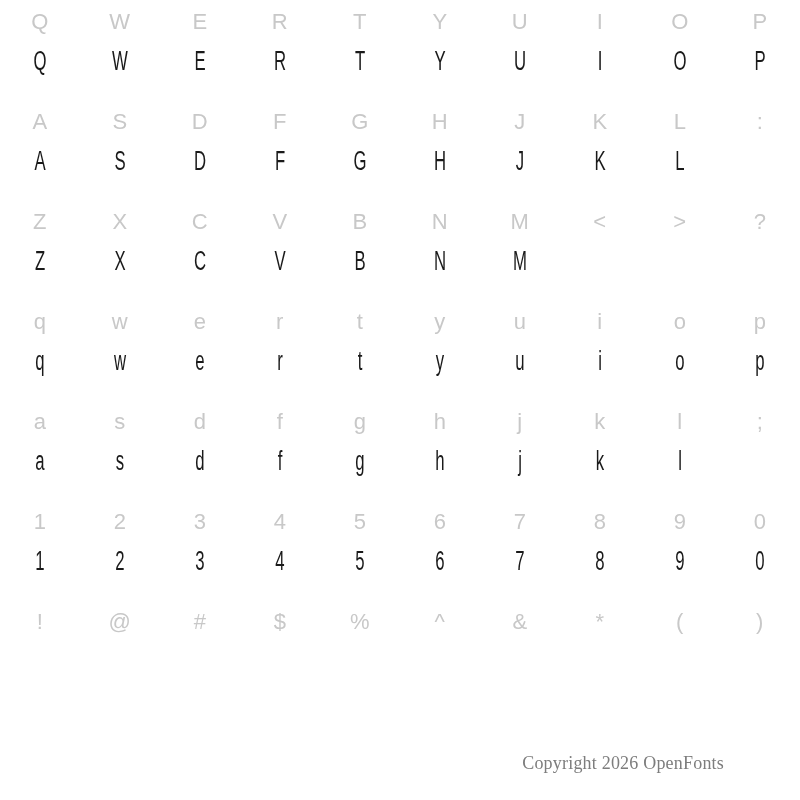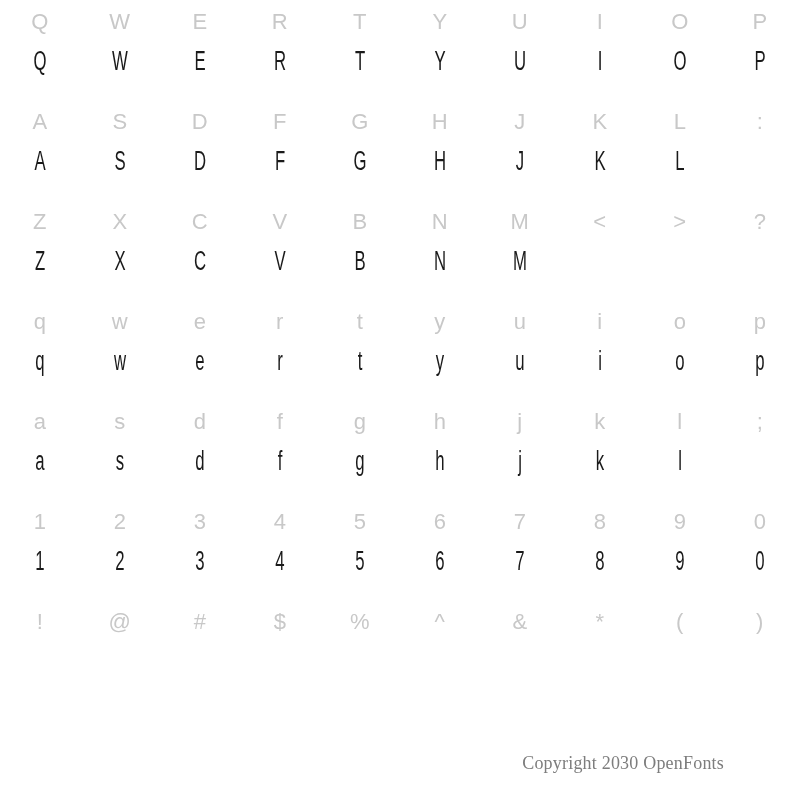--- a/index.html
+++ b/index.html
@@ -356,14 +356,14 @@
           <div class="key">*</div>
         </div>
         <div class="cell">
           <div class="key">(</div>
         </div>
         <div class="cell">
           <div class="key">)</div>
         </div>
       </div>
     </div>
-  <div class="footer">Copyright 2030 OpenFonts</div>
+  <div class="footer">Copyright 2026 OpenFonts</div>
 </div>
 
 </body></html>

